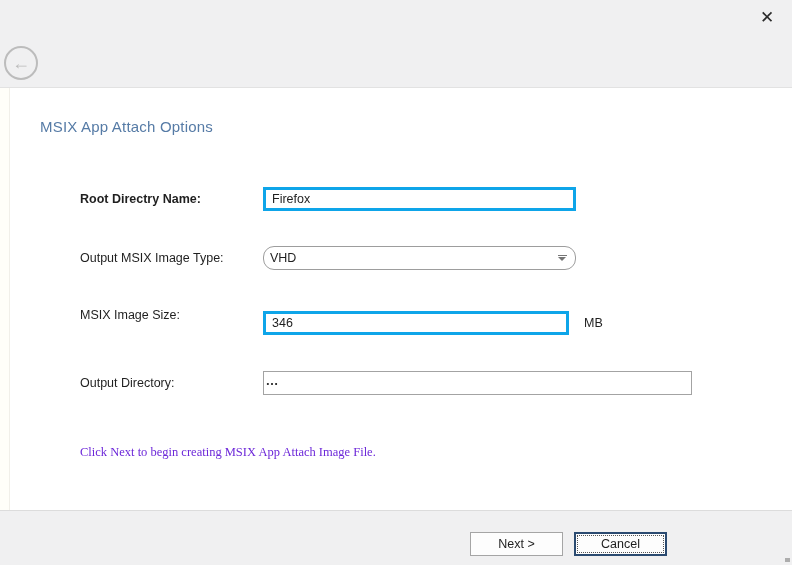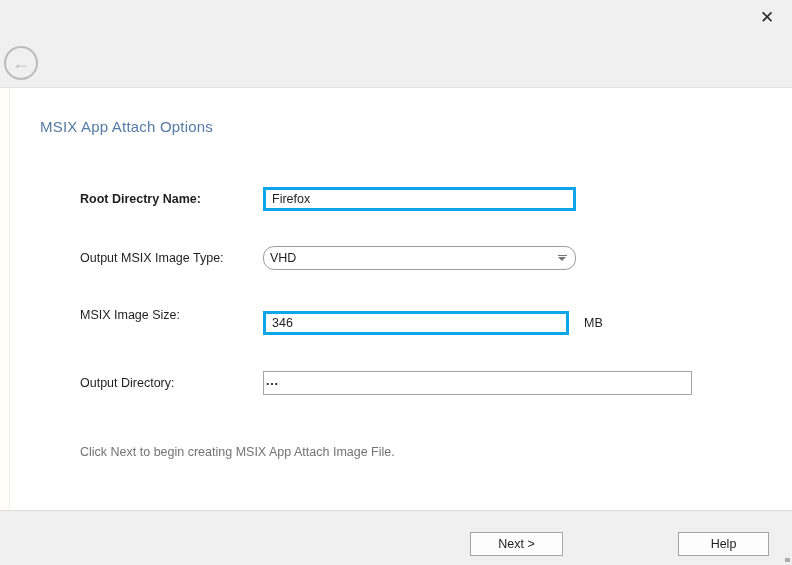--- a/index.html
+++ b/index.html
@@ -76,21 +76,21 @@
     border:none;outline:none;flex:1;height:100%;padding:0 4px 0 6px;
     font-family:"Liberation Sans","DejaVu Sans",sans-serif;
     font-size:12.5px;color:#1f1f1f;background:transparent;
   }
   .browse-btn{
     width:20px;height:100%;display:flex;align-items:center;justify-content:center;
     font-size:13px;font-weight:bold;color:#333;cursor:pointer;
     background:none;border:none;line-height:1;padding:0 4px 6px 0;
   }
   .note-text{
-    position:absolute;left:80px;top:445px;font-size:12.5px;color:#737373;
+    position:absolute;left:80px;top:445px;font-size:12.5px;color:#6d28d9;font-family:Liberation Serif, serif;
   }
   
   .footer{
     position:absolute;left:0;top:510px;width:792px;height:55px;
     background:#f0f0f1;border-top:1px solid #dcdcdc;box-sizing:border-box;
   }
   .btn{
     position:absolute;top:21px;height:24px;box-sizing:border-box;
     background:#fdfdfd;border:1px solid #a5a5a5;
     font-family:"Liberation Sans","DejaVu Sans",sans-serif;
@@ -140,15 +140,15 @@
 
 <div class="field-label" style="top:376px;">Output Directory:</div>
 <div class="path-wrap" style="left:263px;top:371px;width:429px;">
   <button class="browse-btn">…</button>
 </div>
 
 <div class="note-text">Click Next to begin creating MSIX App Attach Image File.</div>
 
 <div class="footer">
   <button class="btn btn-next">Next &gt;</button>
-  <button class="btn btn-help">Help</button>
+  <button class="btn btn-cancel">Cancel</button>
 </div>
 <div class="resize-grip"></div>
 
 </body></html>

